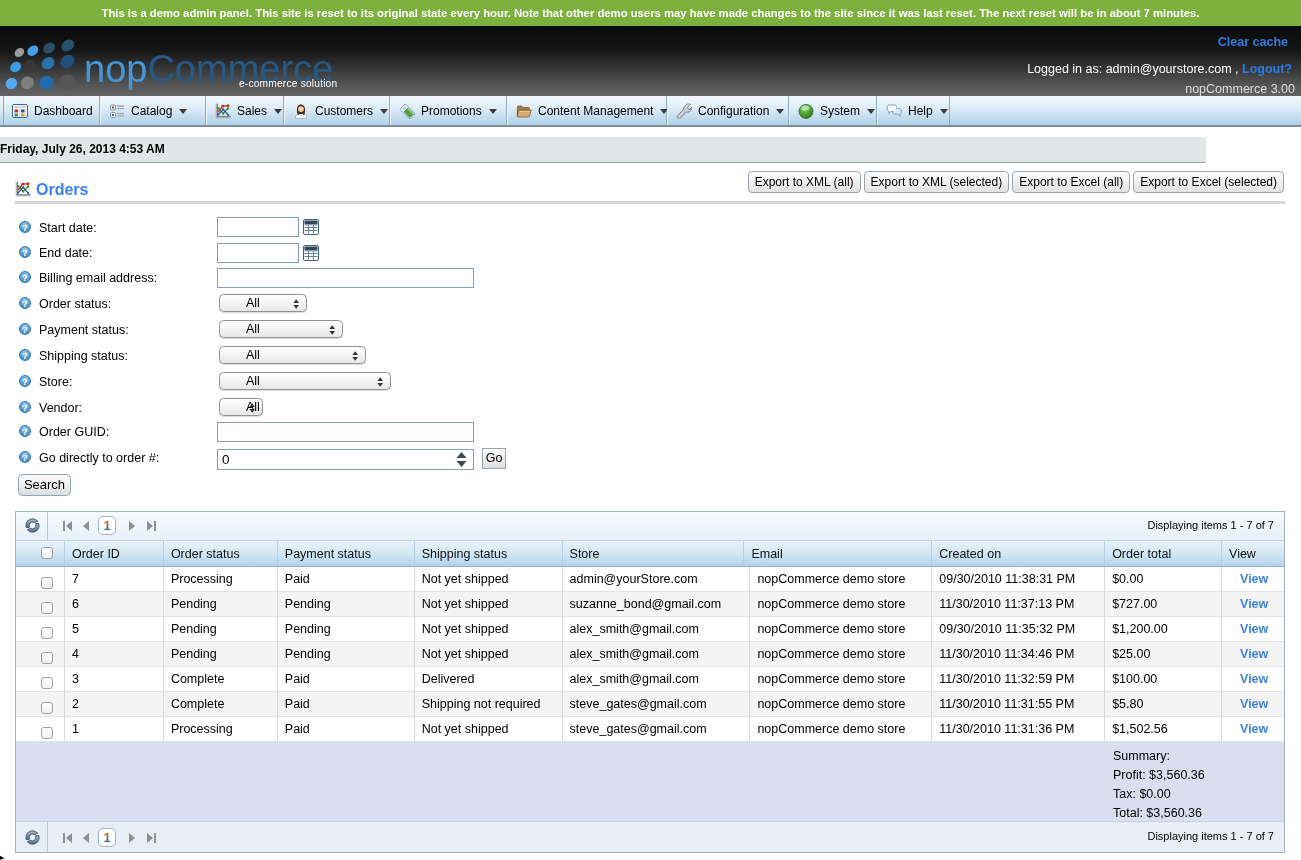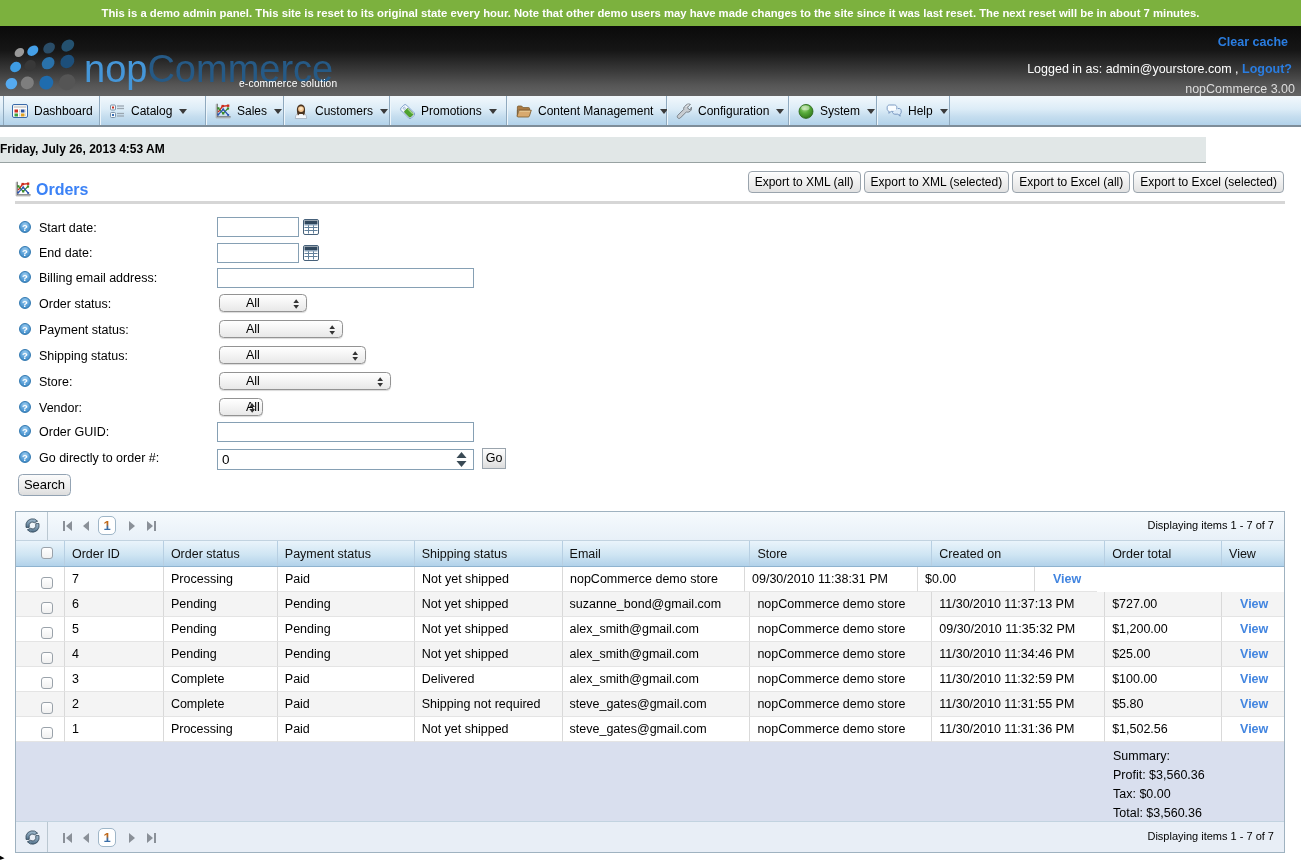--- a/index.html
+++ b/index.html
@@ -378,35 +378,36 @@
     <div class="disp">Displaying items 1 - 7 of 7</div>
   </div>
   <div class="hdr">
     <div class="hc c0">
         <div class="cb"></div>
       </div>
     <div class="hc c1">Order ID</div>
     <div class="hc c2">Order status</div>
     <div class="hc c3">Payment status</div>
     <div class="hc c4">Shipping status</div>
+    <div class="hc c6">Store</div>
     <div class="hc c5">Email</div>
-    <div class="hc c6">Store</div>
     <div class="hc c7">Created on</div>
     <div class="hc c8">Order total</div>
     <div class="hc c9">View</div>
   </div>
   <div id="rows">
   <div class="row">
         <div class="dc c0">
           <div class="cb" style="margin-top:5px"></div>
         </div>
         <div class="dc c1">7</div>
         <div class="dc c2">Processing</div>
         <div class="dc c3">Paid</div>
         <div class="dc c4">Not yet shipped</div>
+        <div class="dc c5">admin@yourStore.com</div>
         <div class="dc c6">nopCommerce demo store</div>
         <div class="dc c7">09/30/2010 11:38:31 PM</div>
         <div class="dc c8">$0.00</div>
         <div class="dc c9 view" style="padding-left:18px">View</div>
       </div>
   <div class="row alt">
         <div class="dc c0">
           <div class="cb" style="margin-top:5px"></div>
         </div>
         <div class="dc c1">6</div>

